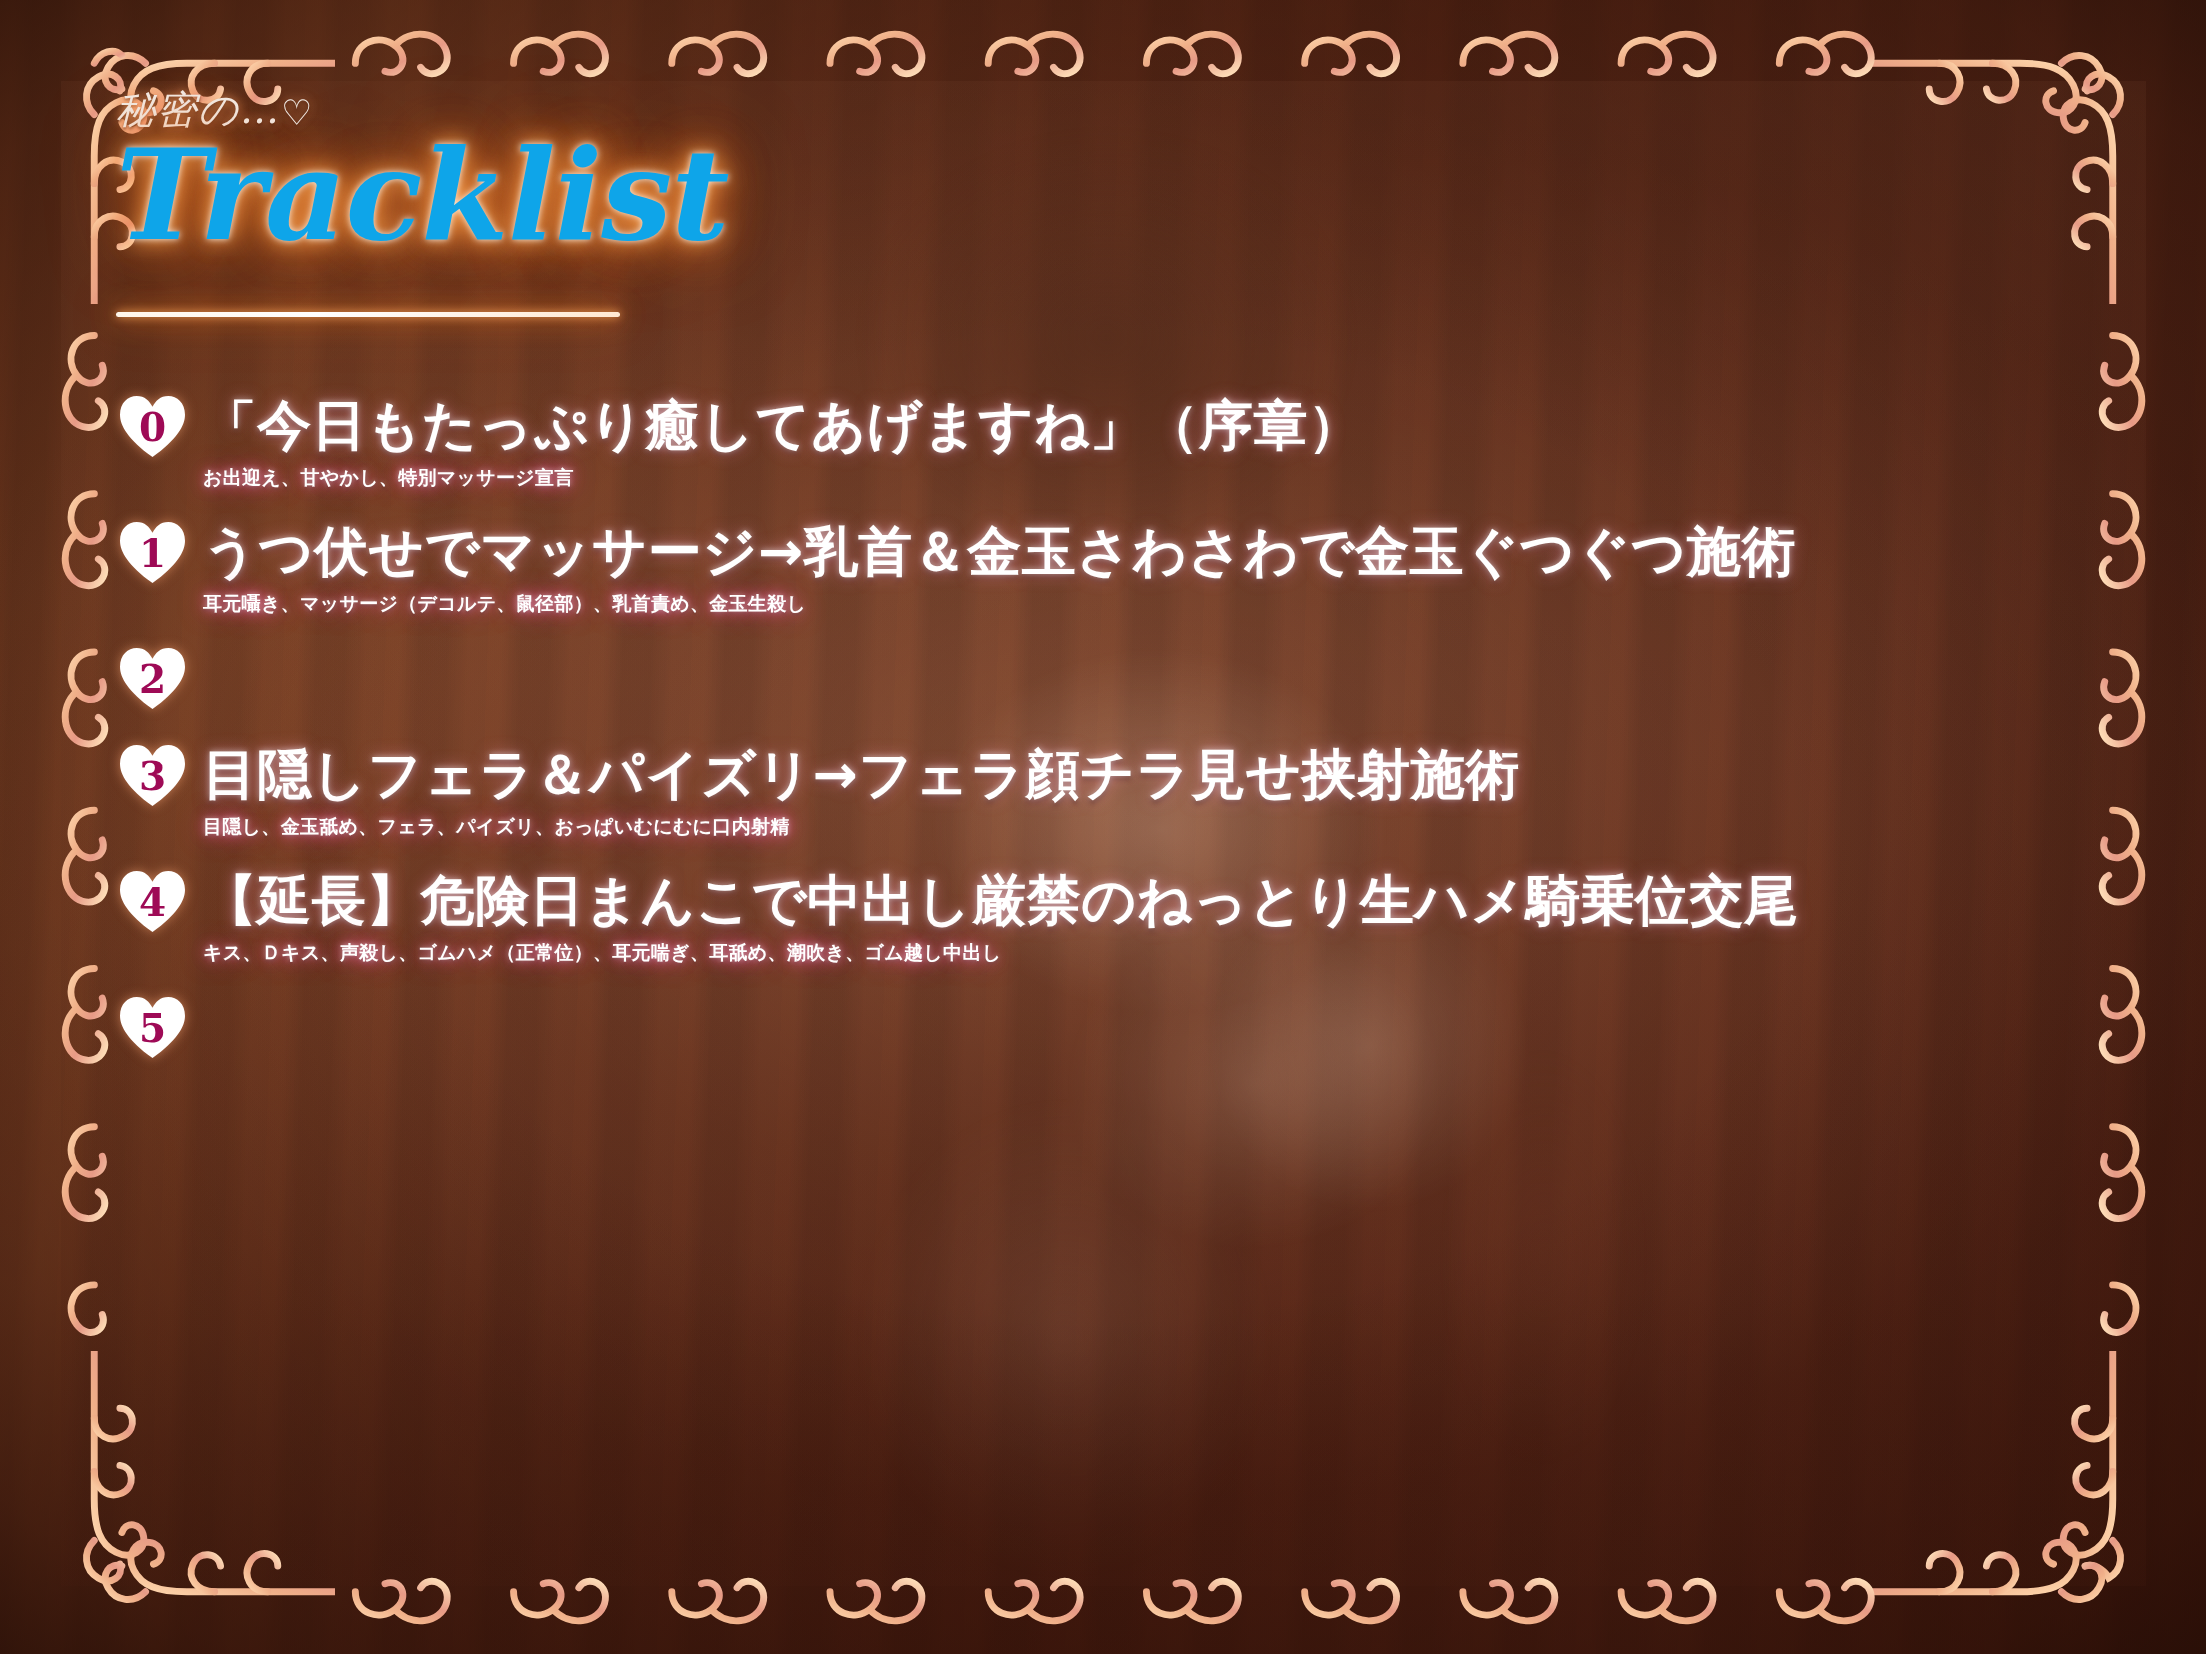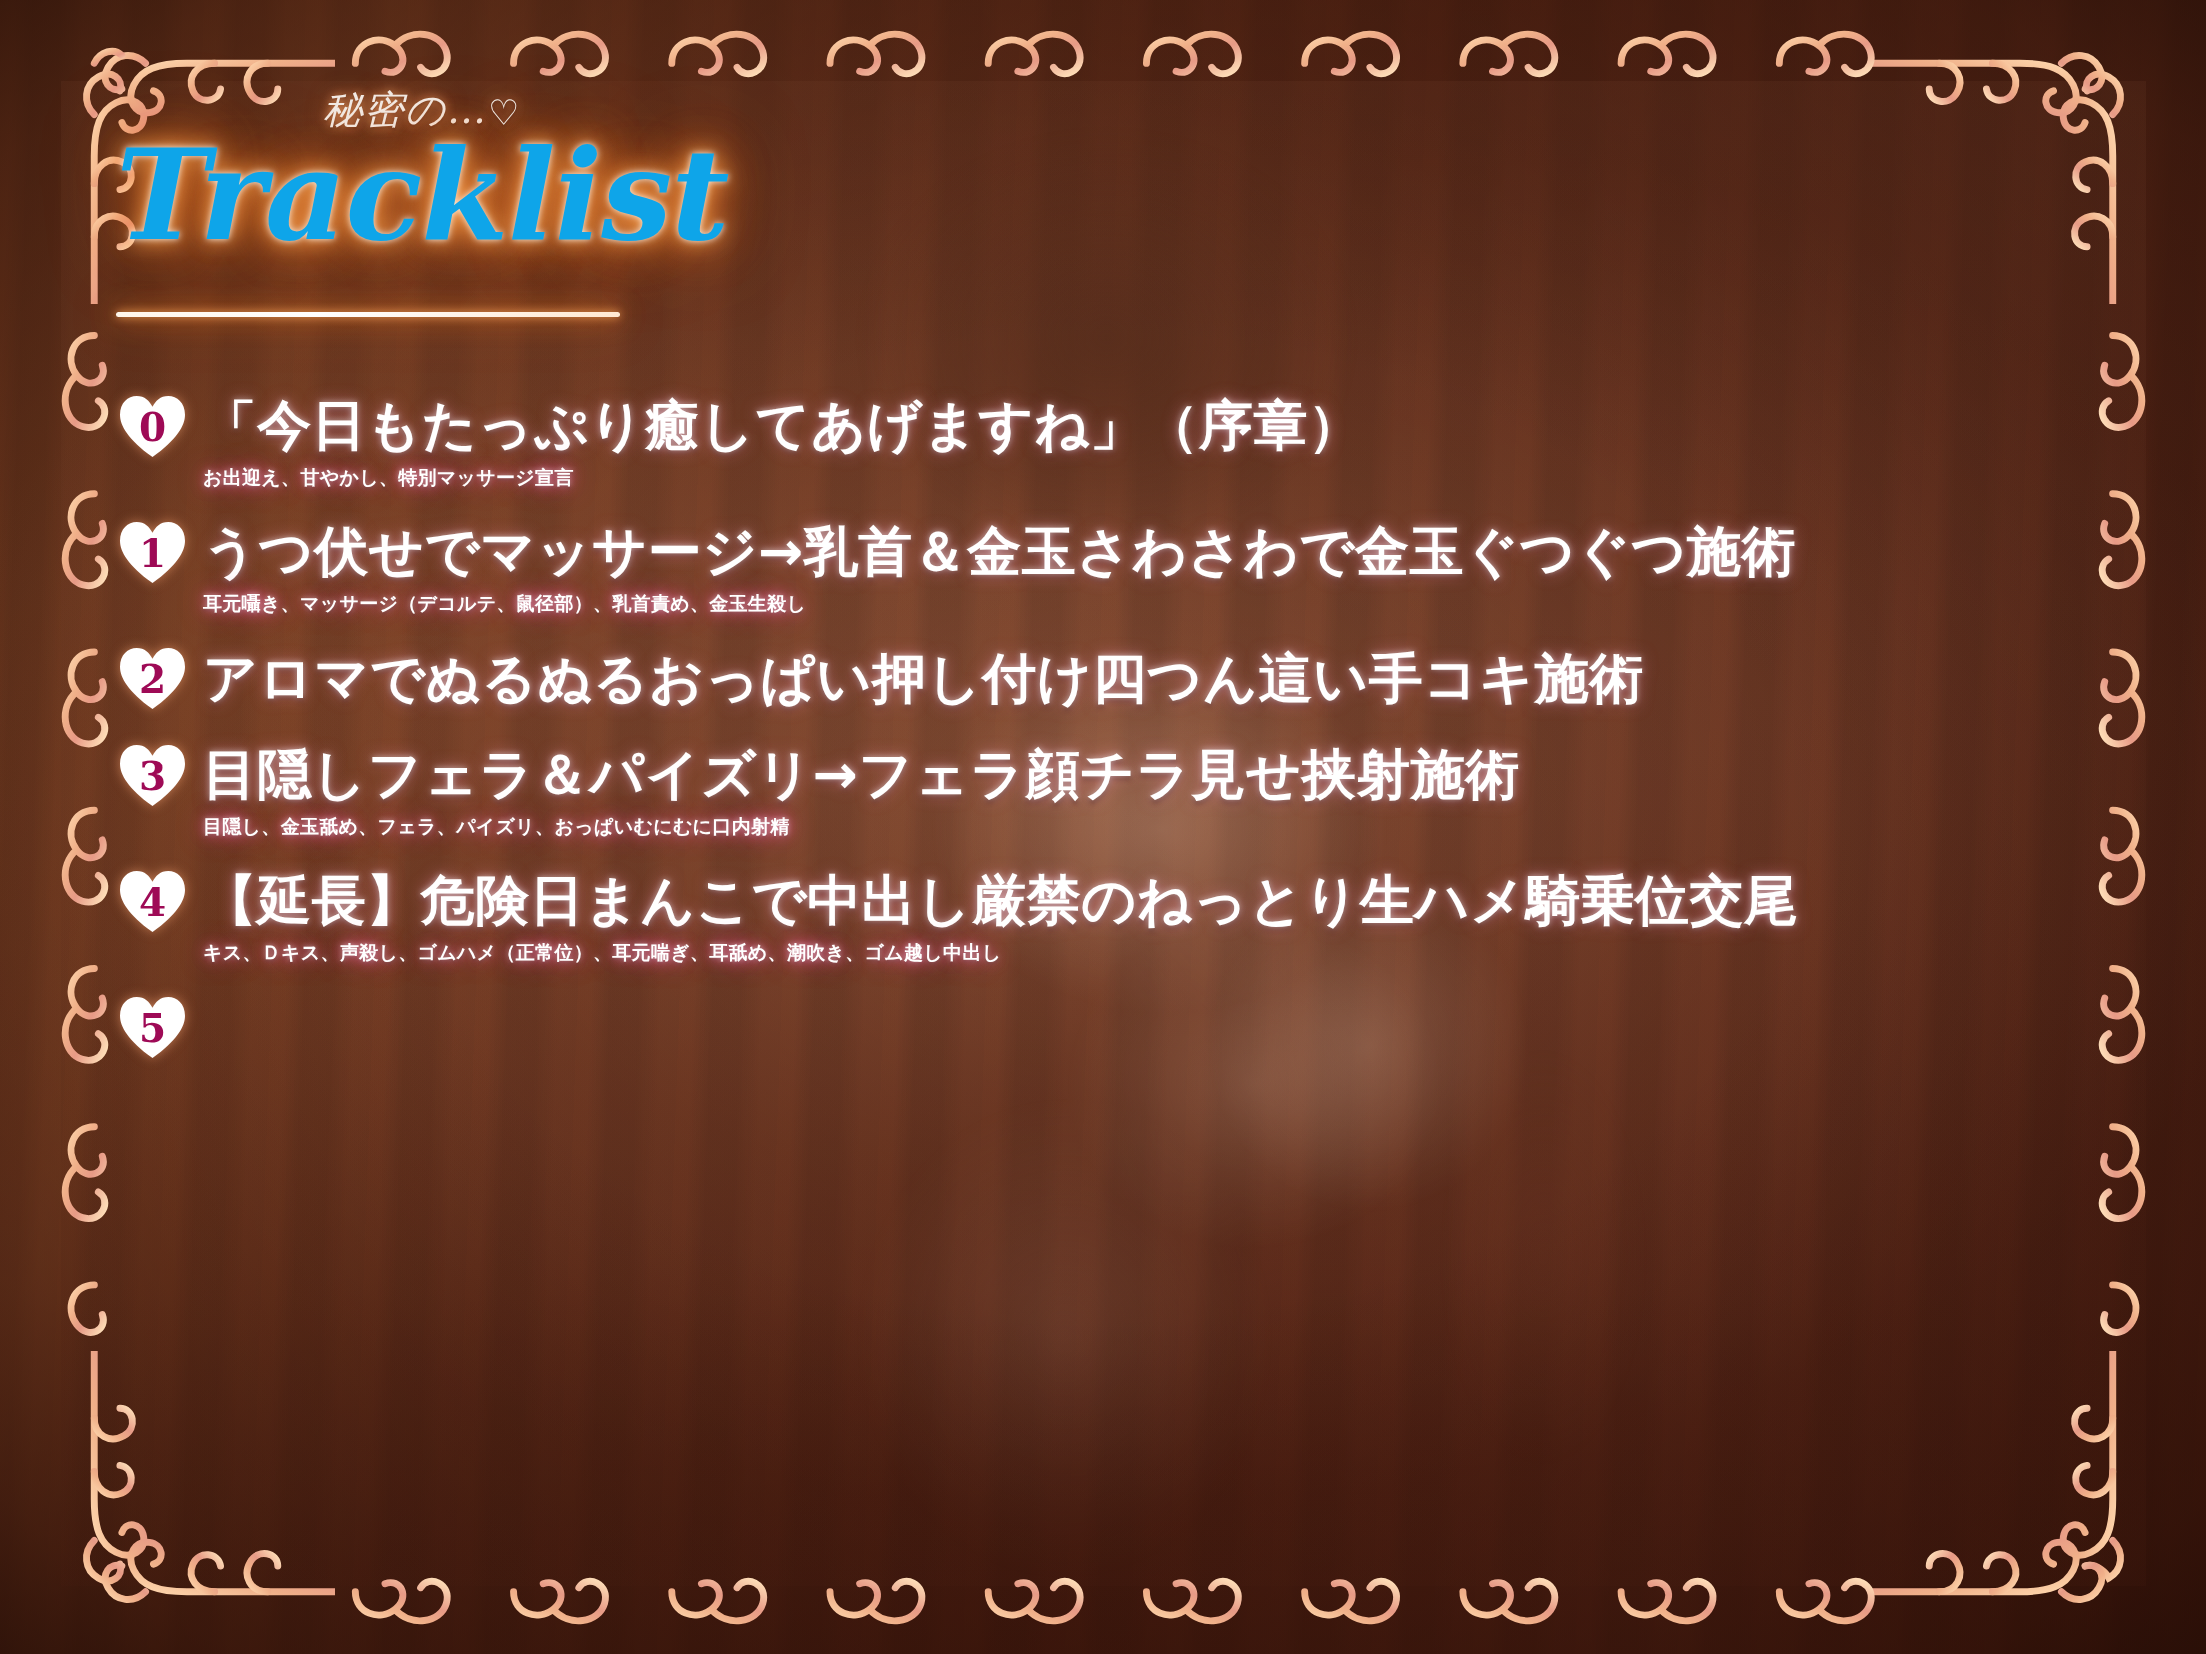--- a/index.html
+++ b/index.html
@@ -81,21 +81,20 @@
   
   .header{position:absolute;left:116px;top:83px;}
   .secret{
     font-family:"DejaVu Serif","Liberation Serif",serif;
     font-style:italic;
     font-size:39px;
     color:#f2ece6;
     letter-spacing:2px;
     text-shadow:0 0 9.9px rgba(255,170,110,.95),0 0 21.7px rgba(255,140,70,.6),0 2px 3px rgba(60,20,8,.8);
     white-space:nowrap;
-    text-align:center;
   }
   .secret .hrt{font-size:35px;display:inline-block;transform:translateY(2px);}
   .tracktitle{
     font-family:"DejaVu Serif","Liberation Serif",serif;
     font-style:italic;
     font-weight:700;
     font-size:126px;
     line-height:1.02;
     color:#0ea5e9;
     margin-top:-5.9px;
@@ -339,21 +338,20 @@
     </div>
 
     <div class="track">
       <div class="track-head">
         <div class="heart">
           <svg viewBox="0 0 70 66" width="69" height="65">
               <path d="M35 64 C10 46 2 32 2 21 C2 9 10 2 19 2 C27 2 32 7 35 13 C38 7 43 2 51 2 C60 2 68 9 68 21 C68 32 60 46 35 64 Z" fill="#ffffff"></path>
             </svg>
           <span class="num">2</span>
         </div>
-        <div class="t-title">アロマでぬるぬるおっぱい押し付け四つん這い手コキ施術</div>
       </div>
     </div>
 
     <div class="track">
       <div class="track-head">
         <div class="heart">
           <svg viewBox="0 0 70 66" width="69" height="65">
               <path d="M35 64 C10 46 2 32 2 21 C2 9 10 2 19 2 C27 2 32 7 35 13 C38 7 43 2 51 2 C60 2 68 9 68 21 C68 32 60 46 35 64 Z" fill="#ffffff"></path>
             </svg>
           <span class="num">3</span>

